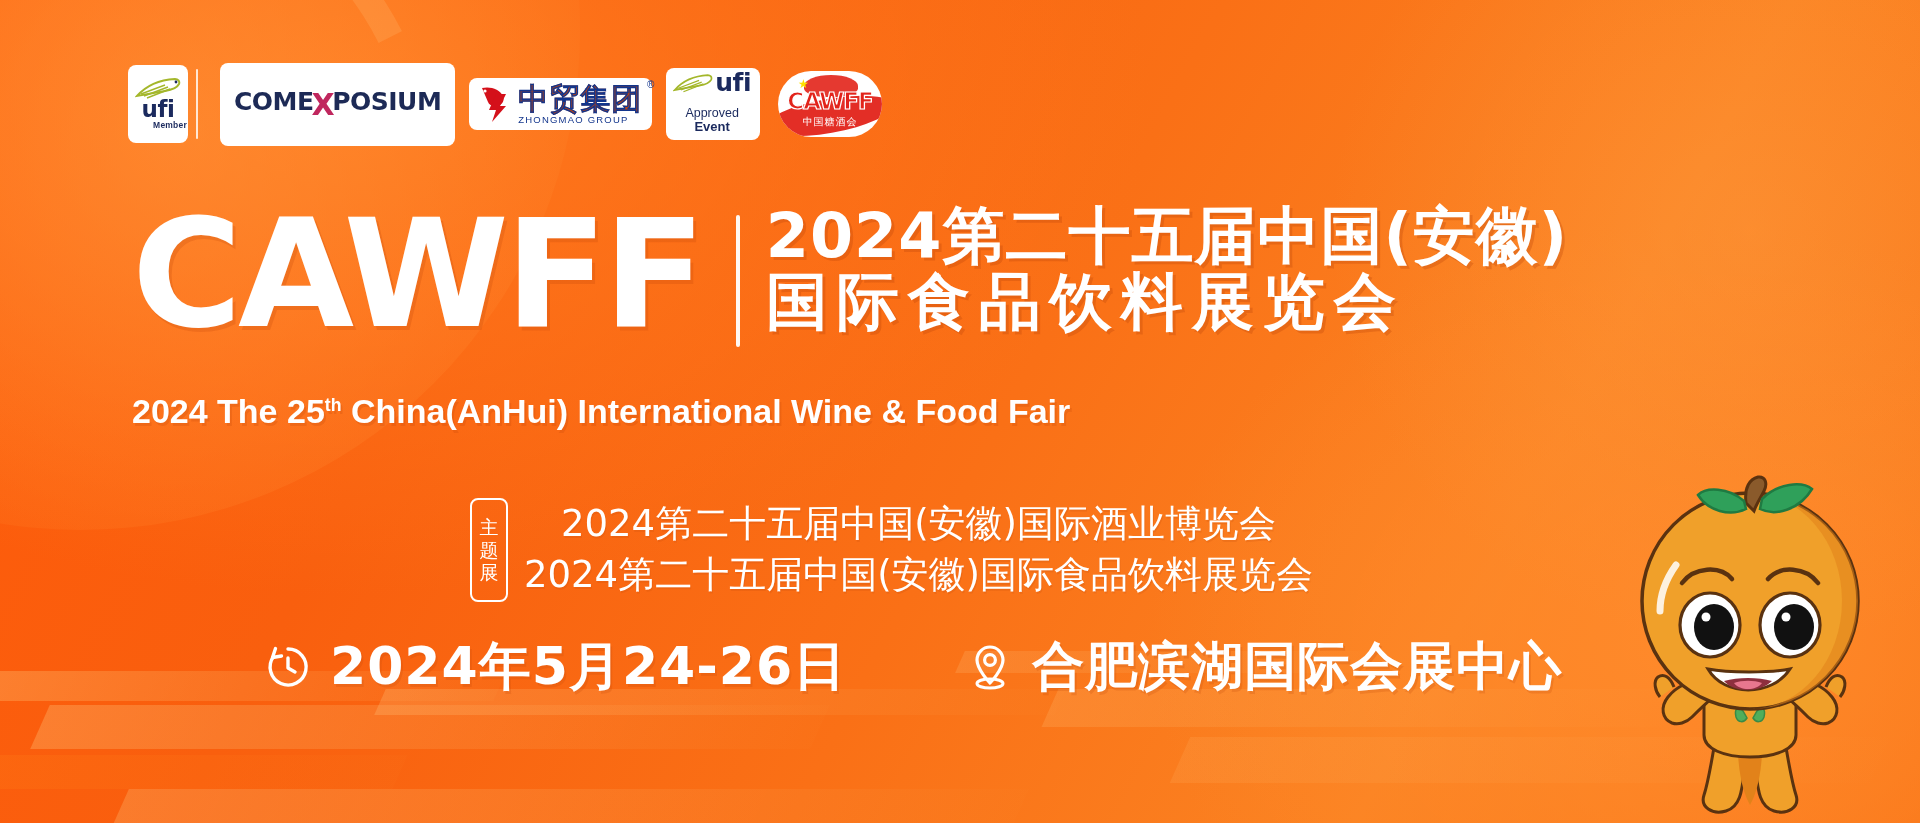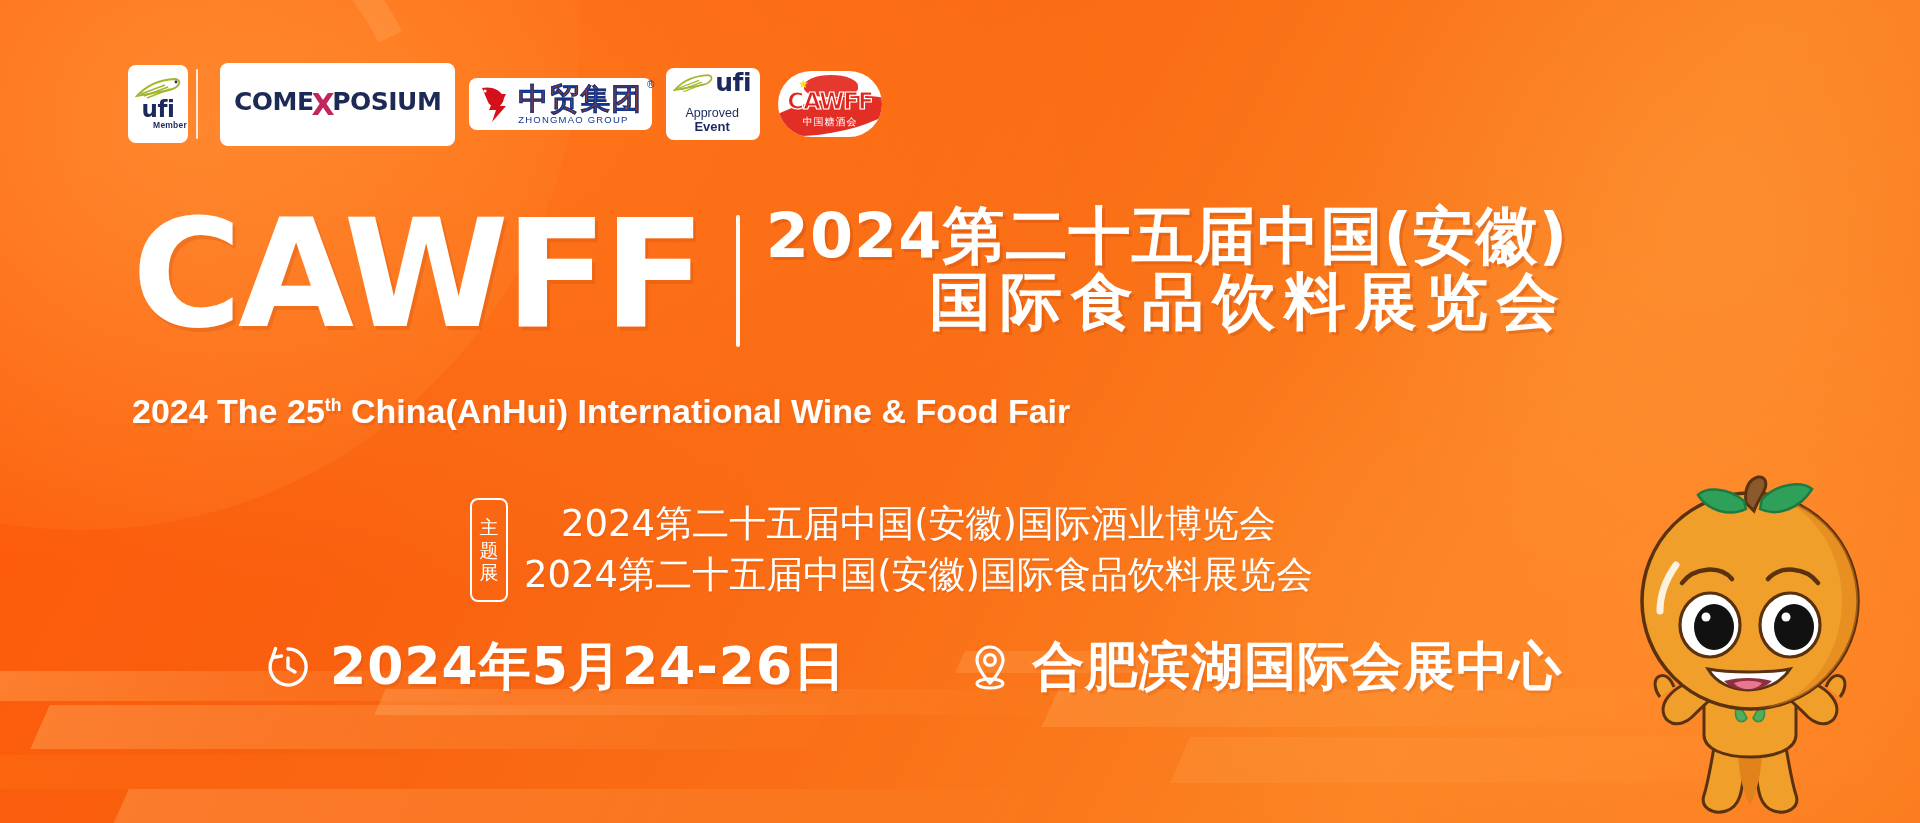--- a/index.html
+++ b/index.html
@@ -140,21 +140,21 @@
   .cawff-big {
     font-family:"DejaVu Sans",sans-serif;
     font-size:150px; font-weight:700; color:#ffffff;
     letter-spacing:-4px; line-height:.92;
     text-shadow:3px 4px 0 rgba(190,70,10,.22);
   }
   .title-sep {
     width:4px; height:132px; background:#ffffff;
     margin:10px 26px 0 34px; border-radius:2px; opacity:.95;
   }
-  .cn-title { display:flex; flex-direction:column; margin-top:-2px;text-align:right; }
+  .cn-title { display:flex; flex-direction:column; margin-top:-2px; }
   .cn-line {
     font-family:"DejaVu Sans",sans-serif;
     font-size:62px; font-weight:700; color:#ffffff;
     line-height:1.06; letter-spacing:1px;
     text-shadow:3px 3px 0 rgba(190,70,10,.30);
   }
   .cn-line.l2 { letter-spacing:9px; }
 
   .en-title {
     position:absolute; left:132px; top:392px;

